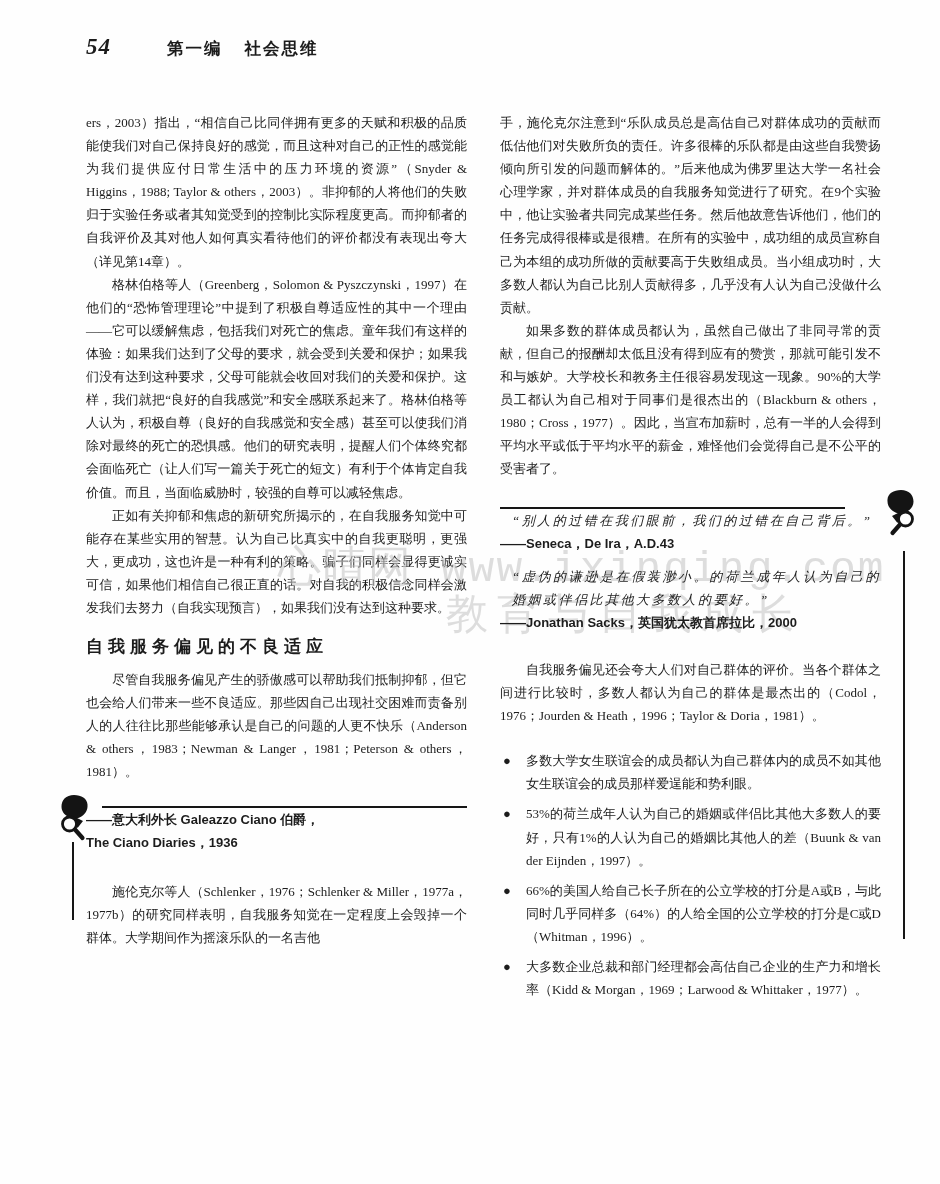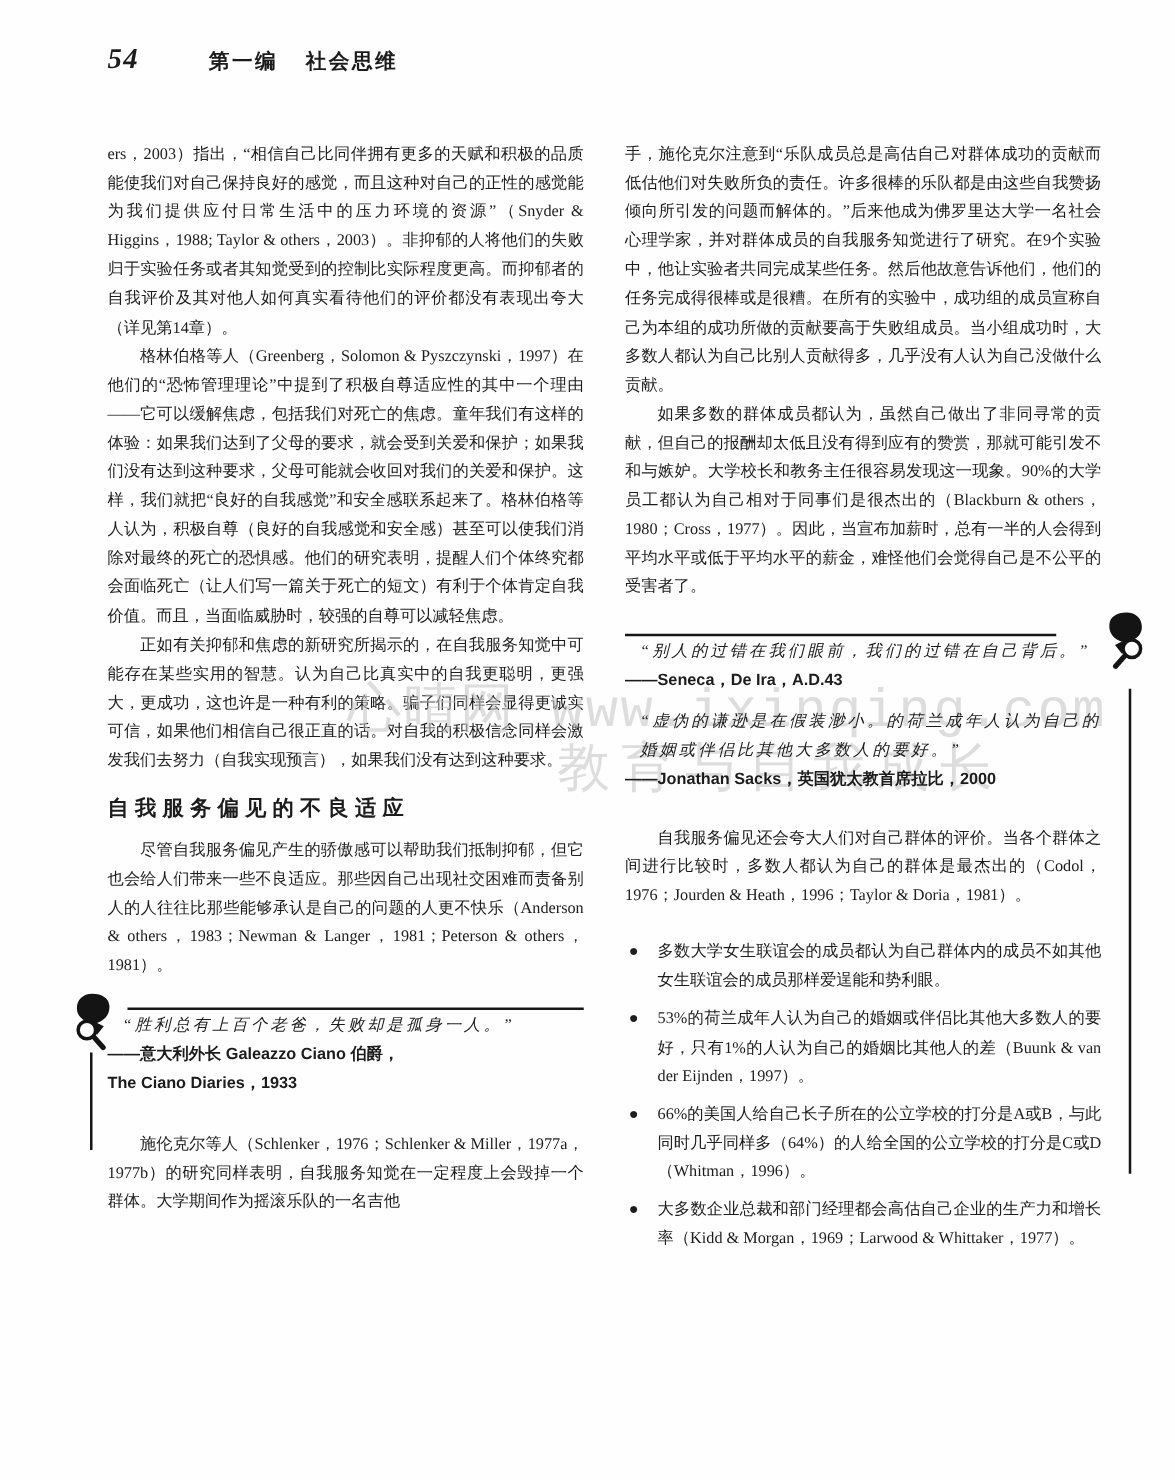--- a/index.html
+++ b/index.html
@@ -119,23 +119,22 @@
         <span class="quote-marker">
           <svg width="36" height="48" viewBox="0 0 36 48" aria-hidden="true">
             <path d="M16 1 C8 1 3.5 6 3.5 12.5 C3.5 17 6 20.5 10 22.5 L14.5 24 C17 24.8 19.5 24.5 21.5 23.5 C27 21 30 16.5 29.5 10.5 C29 4.5 23.5 1 16 1 Z" fill="#141414"></path>
             <path d="M15 22 L25 27 L19.5 34 Z" fill="#141414"></path>
             <circle cx="11.5" cy="30" r="7" fill="#fefefe" stroke="#141414" stroke-width="2.8"></circle>
             <path d="M17 35.5 L24.5 44" stroke="#141414" stroke-width="4.2" stroke-linecap="round"></path>
           </svg>
         </span>
         <div class="rule-top"></div>
         <div class="rule-vert"></div>
-        <p class="quote-text">“胜利总有上百个老爸，失败却是孤身一人。”</p>
         <p class="quote-attr">——意大利外长 Galeazzo Ciano 伯爵，</p>
-        <p class="quote-attr">The Ciano Diaries，1933</p>
+        <p class="quote-attr">The Ciano Diaries，1936</p>
       </div>
 
       <p class="indent">施伦克尔等人（Schlenker，1976；Schlenker &amp; Miller，1977a，1977b）的研究同样表明，自我服务知觉在一定程度上会毁掉一个群体。大学期间作为摇滚乐队的一名吉他</p>
     </div>
 
     <div class="col">
       <p>手，施伦克尔注意到“乐队成员总是高估自己对群体成功的贡献而低估他们对失败所负的责任。许多很棒的乐队都是由这些自我赞扬倾向所引发的问题而解体的。”后来他成为佛罗里达大学一名社会心理学家，并对群体成员的自我服务知觉进行了研究。在9个实验中，他让实验者共同完成某些任务。然后他故意告诉他们，他们的任务完成得很棒或是很糟。在所有的实验中，成功组的成员宣称自己为本组的成功所做的贡献要高于失败组成员。当小组成功时，大多数人都认为自己比别人贡献得多，几乎没有人认为自己没做什么贡献。</p>
       <p class="indent">如果多数的群体成员都认为，虽然自己做出了非同寻常的贡献，但自己的报酬却太低且没有得到应有的赞赏，那就可能引发不和与嫉妒。大学校长和教务主任很容易发现这一现象。90%的大学员工都认为自己相对于同事们是很杰出的（Blackburn &amp; others，1980；Cross，1977）。因此，当宣布加薪时，总有一半的人会得到平均水平或低于平均水平的薪金，难怪他们会觉得自己是不公平的受害者了。</p>
 
       <div class="quote-block quote-block-right">

